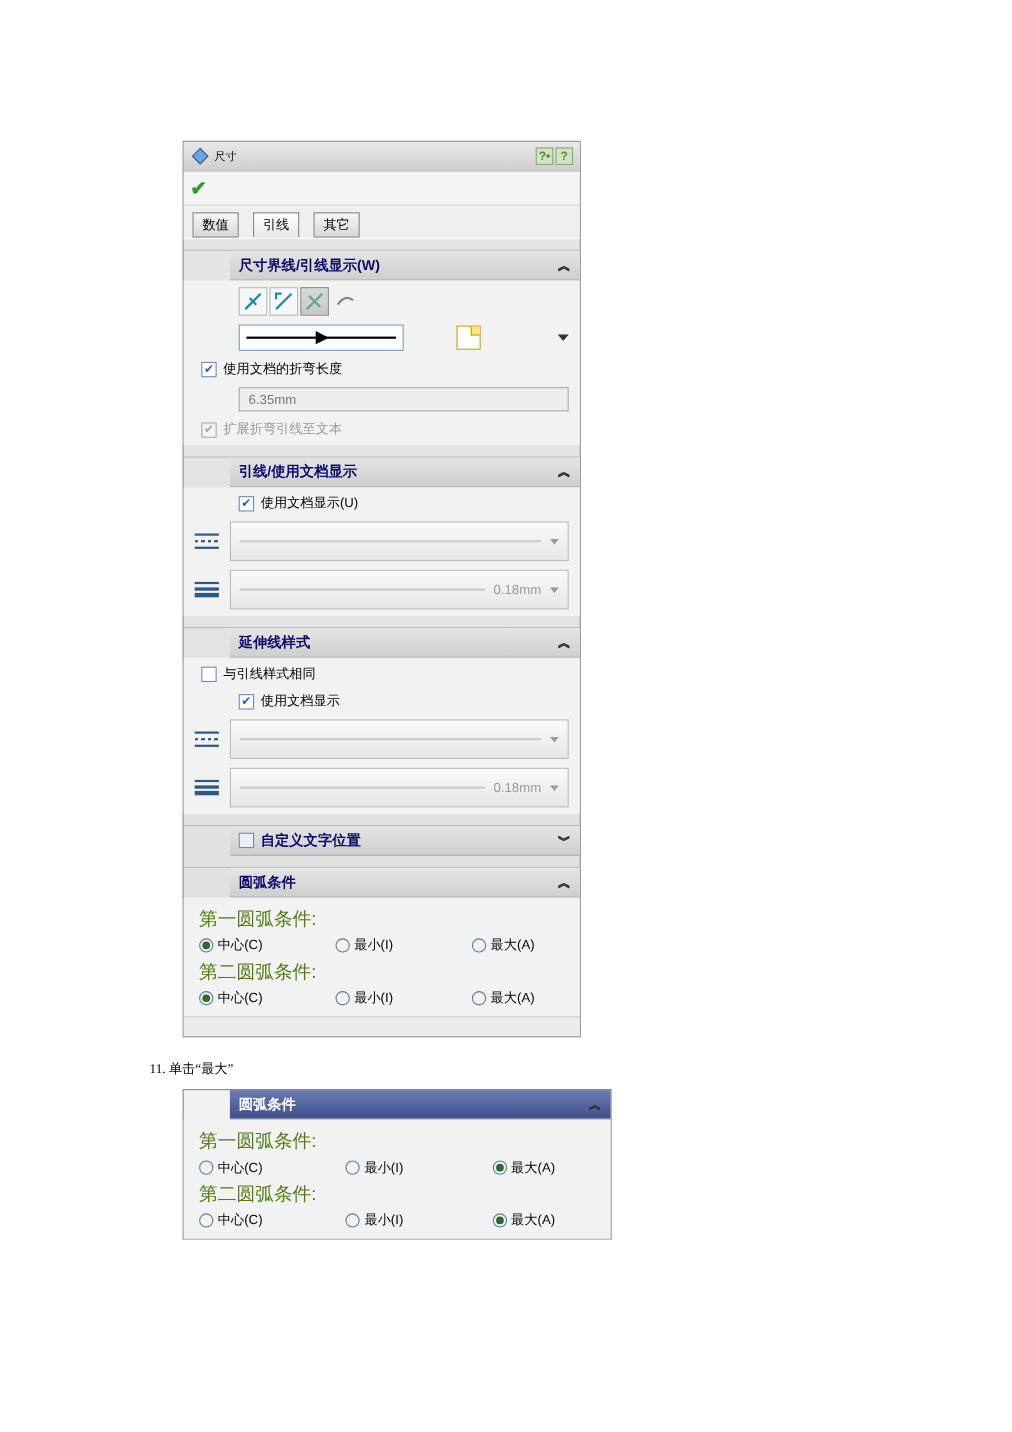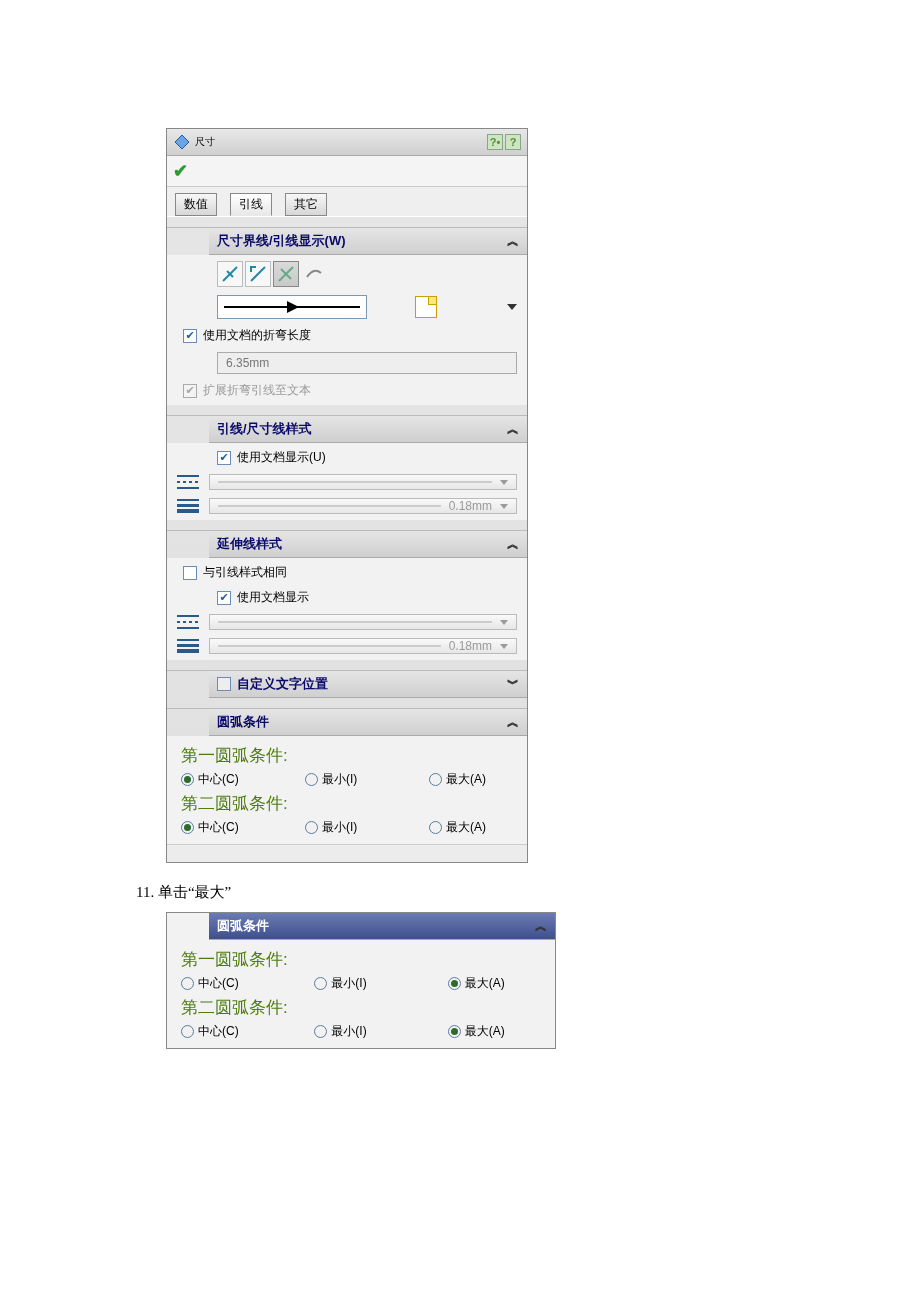--- a/index.html
+++ b/index.html
@@ -226,21 +226,21 @@
     padding: 1px 0;
   }
   .dash-line {
     height: 2px;
     background: repeating-linear-gradient(to right, #2a5a8a 0 3px, transparent 3px 6px);
   }
   .solid-line { height: 3px; background: #2a5a8a; }
   .thin-line { height: 2px; background: #2a5a8a; }
   .line-select {
     flex: 1;
-    height: 16px;
+    height: 36px;
     border: 1px solid #bbb;
     background: linear-gradient(#f9f9f9,#e7e7e7);
     display: flex;
     align-items: center;
     padding: 0 8px;
     color: #9a9a9a;
     justify-content: flex-start;
     gap: 8px;
   }
   .line-select .track {
@@ -285,21 +285,21 @@
   }
   .radio.sel::after {
     content: "";
     width: 7px; height: 7px;
     background: #2d6a2d;
     border-radius: 50%;
   }
   .step-text {
     margin: 20px 0 10px -30px;
     font-family: "Times New Roman", SimSun, serif;
-    font-size: 15px;
+    font-size: 12px;
   }
   
   .panel2 {
     width: 390px;
     border: 1px solid #888;
     background: #f2f2f2;
   }
   .sec-cb {
     width: 14px; height: 14px;
     border: 1px solid #6a8cb8;
@@ -387,21 +387,21 @@
 
       <div class="chk-row">
         <span class="chk disabled">✔</span>
         <span class="disabled-txt">扩展折弯引线至文本</span>
       </div>
     </div>
   </div>
 
   <div class="section">
     <div class="section-header">
-      <span>引线/尺寸线样式</span>
+      <span>引线/使用文档显示</span>
       <span class="chev">︽</span>
     </div>
     <div class="section-body">
       <div class="chk-row indent">
         <span class="chk">✔</span>
         <span>使用文档显示(U)</span>
       </div>
       <div class="style-row">
         <span class="sr-icon small-ico">
           <span class="thin-line"></span>

